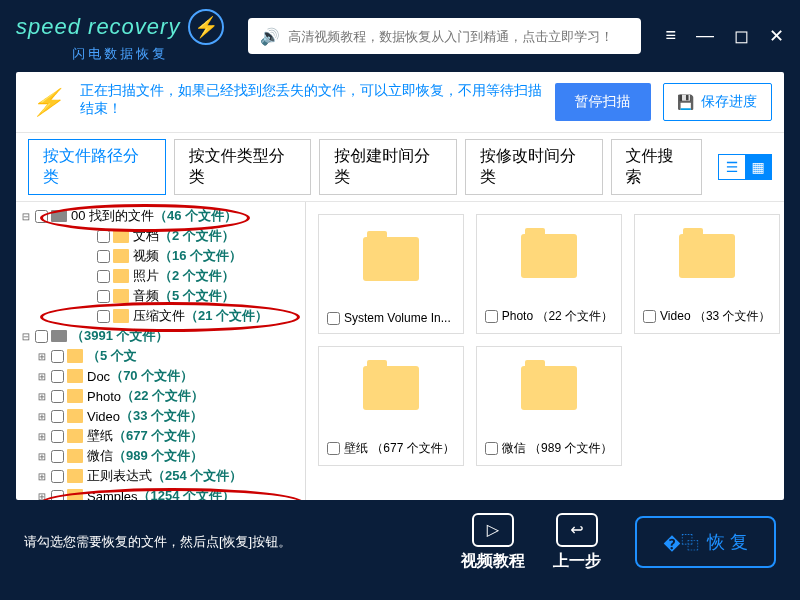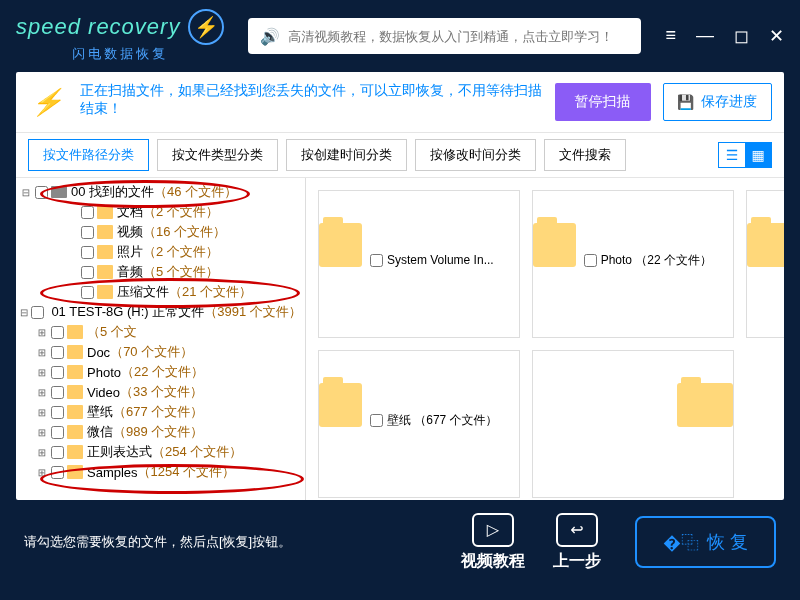--- a/index.html
+++ b/index.html
@@ -15,48 +15,48 @@
 .win-controls { display: flex; gap: 20px; color: #fff; font-size: 18px; }
 .win-controls span { cursor: pointer; }
 
 .work-area { background: #fff; margin: 0 16px; border-radius: 2px; height: 428px; display: flex; flex-direction: column; }
 
 .status-panel { display: flex; align-items: center; padding: 10px 12px; gap: 12px; border-bottom: 1px solid #e5e5e5; }
 .status-icon { width: 40px; height: 40px; display: flex; align-items: center; justify-content: center; font-size: 26px; color: #0089ff; font-style: italic; font-weight: bold; }
 .status-text { flex: 1; }
 .status-msg { color: #0089ff; font-size: 14px; margin-bottom: 4px; }
 .status-stats { color: #666; font-size: 12px; display: flex; gap: 16px; }
-.btn-pause { background: #8b5cf6; color: #fff; border: none; padding: 10px 20px; font-size: 14px; border-radius: 2px; cursor: pointer; }
+.btn-pause { background: #3b82f6; color: #fff; border: none; padding: 10px 20px; font-size: 14px; border-radius: 2px; cursor: pointer; }
 .btn-save { background: #fff; color: #0089ff; border: 1px solid #0089ff; padding: 9px 14px; font-size: 14px; border-radius: 2px; cursor: pointer; display: flex; align-items: center; gap: 6px; }
 
 .tab-bar { display: flex; padding: 6px 12px; gap: 8px; align-items: center; border-bottom: 1px solid #e5e5e5; }
-.tab { padding: 6px 14px; border: 1px solid #ccc; font-size: 13px; cursor: pointer; background: #fff; }
+.tab { padding: 6px 14px; border: 1px solid #ccc; font-size: 16px; cursor: pointer; background: #fff; }
 .tab.active { border-color: #0089ff; color: #0089ff; }
 .tab-spacer { flex: 1; }
 .view-toggle { display: flex; border: 1px solid #0089ff; }
 .view-btn { width: 26px; height: 24px; display: flex; align-items: center; justify-content: center; cursor: pointer; color: #0089ff; font-size: 14px; }
 .view-btn.active { background: #0089ff; color: #fff; }
 
 .content { flex: 1; display: flex; overflow: hidden; }
 .tree-panel { width: 290px; border-right: 1px solid #ddd; overflow: auto; padding: 4px 0; position: relative; }
 .tree-row { display: flex; align-items: center; font-size: 13px; padding: 1px 4px; white-space: nowrap; position: relative; z-index: 2; }
 .tree-toggle { width: 12px; text-align: center; color: #666; cursor: pointer; font-size: 10px; }
 .tree-check { width: 13px; height: 13px; margin: 0 3px; }
 .tree-icon { width: 16px; height: 14px; background: #fc6; border-radius: 1px; margin-right: 4px; }
 .tree-icon.drive { background: #888; height: 12px; }
 .tree-label { cursor: pointer; }
-.tree-count { color: #a16207; }
+.tree-count { color: #0f766e; font-weight: bold; }
 .indent-0 { padding-left: 4px; }
 .indent-1 { padding-left: 20px; }
-.indent-2 { padding-left: 50px; }
+.indent-2 { padding-left: 50px; margin-left: 16px; }
 .annot { position: absolute; border: 3px solid #cc0000; border-radius: 50%; pointer-events: none; z-index: 5; }
 
 .grid-panel { flex: 1; overflow: auto; padding: 12px; }
 .grid { display: grid; grid-template-columns: repeat(3, 1fr); gap: 12px; }
-.grid-item { border: 1px solid #ddd; height: 148px; display: flex; flex-direction: row; align-items: center; justify-content: flex-end; padding-bottom: 8px; cursor: pointer; }
+.grid-item { border: 1px solid #ddd; height: 120px; display: flex; flex-direction: column; align-items: center; justify-content: flex-end; padding-bottom: 8px; cursor: pointer; }
 .folder-icon { width: 56px; height: 44px; background: #ffd87a; border-radius: 3px; margin-bottom: 30px; position: relative; }
 .folder-icon::before { content: ""; position: absolute; top: -6px; left: 4px; width: 20px; height: 8px; background: #ffd87a; border-radius: 2px 2px 0 0; }
 .grid-caption { display: flex; align-items: center; gap: 4px; font-size: 12px; width: 100%; padding: 0 8px; }
 .grid-caption input { width: 13px; height: 13px; }
 .grid-caption span { white-space: nowrap; overflow: hidden; text-overflow: ellipsis; }
 
 .footer { height: 84px; display: flex; align-items: center; padding: 0 24px; color: #fff; }
 .footer-hint { font-size: 13px; flex: 1; }
 .footer-btn { display: flex; flex-direction: column; align-items: center; gap: 4px; margin: 0 14px; cursor: pointer; }
 .footer-btn-icon { width: 42px; height: 34px; border: 2px solid #fff; border-radius: 6px; display: flex; align-items: center; justify-content: center; font-size: 16px; }
@@ -156,21 +156,20 @@
           <span class="tree-toggle"></span>
           <input type="checkbox" class="tree-check" style="">
           <span class="tree-icon "></span>
           <span class="tree-label">压缩文件</span>
           <span class="tree-count">（21 个文件）</span>
         </div>
         <div class="tree-row indent-0">
           <span class="tree-toggle">⊟</span>
           <input type="checkbox" class="tree-check" style="">
           <span class="tree-icon drive"></span>
-          <span class="tree-label">01 TEST-8G (H:) 正常文件</span>
           <span class="tree-count">（3991 个文件）</span>
         </div>
         <div class="tree-row indent-1">
           <span class="tree-toggle">⊞</span>
           <input type="checkbox" class="tree-check" style="">
           <span class="tree-icon "></span>
           <span class="tree-count">（5 个文</span>
         </div>
         <div class="tree-row indent-1">
           <span class="tree-toggle">⊞</span>
@@ -248,20 +247,24 @@
           </div>
           <div class="grid-item">
             <div class="folder-icon"></div>
             <div class="grid-caption">
               <input type="checkbox" style="">
               <span>壁纸 （677 个文件）</span>
             </div>
           </div>
           <div class="grid-item">
             <div class="folder-icon"></div>
+            <div class="grid-caption">
+              <input type="checkbox" style="">
+              <span>微信 （989 个文件）</span>
+            </div>
           </div>
         </div>
     </div>
   </div>
 </div>
 
 <div class="footer">
   <div class="footer-hint">请勾选您需要恢复的文件，然后点[恢复]按钮。</div>
   <div class="footer-btn">
     <div class="footer-btn-icon">▷</div>

